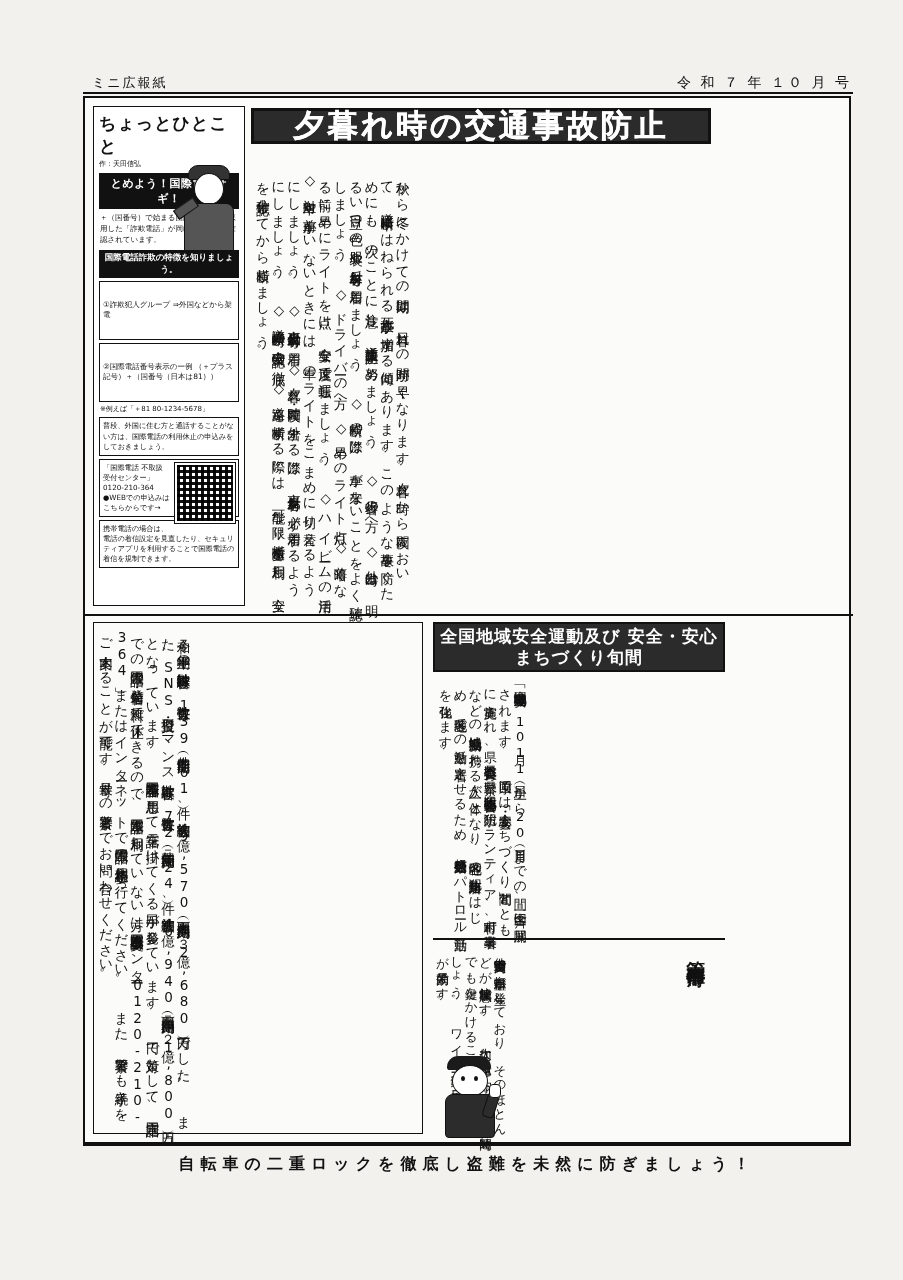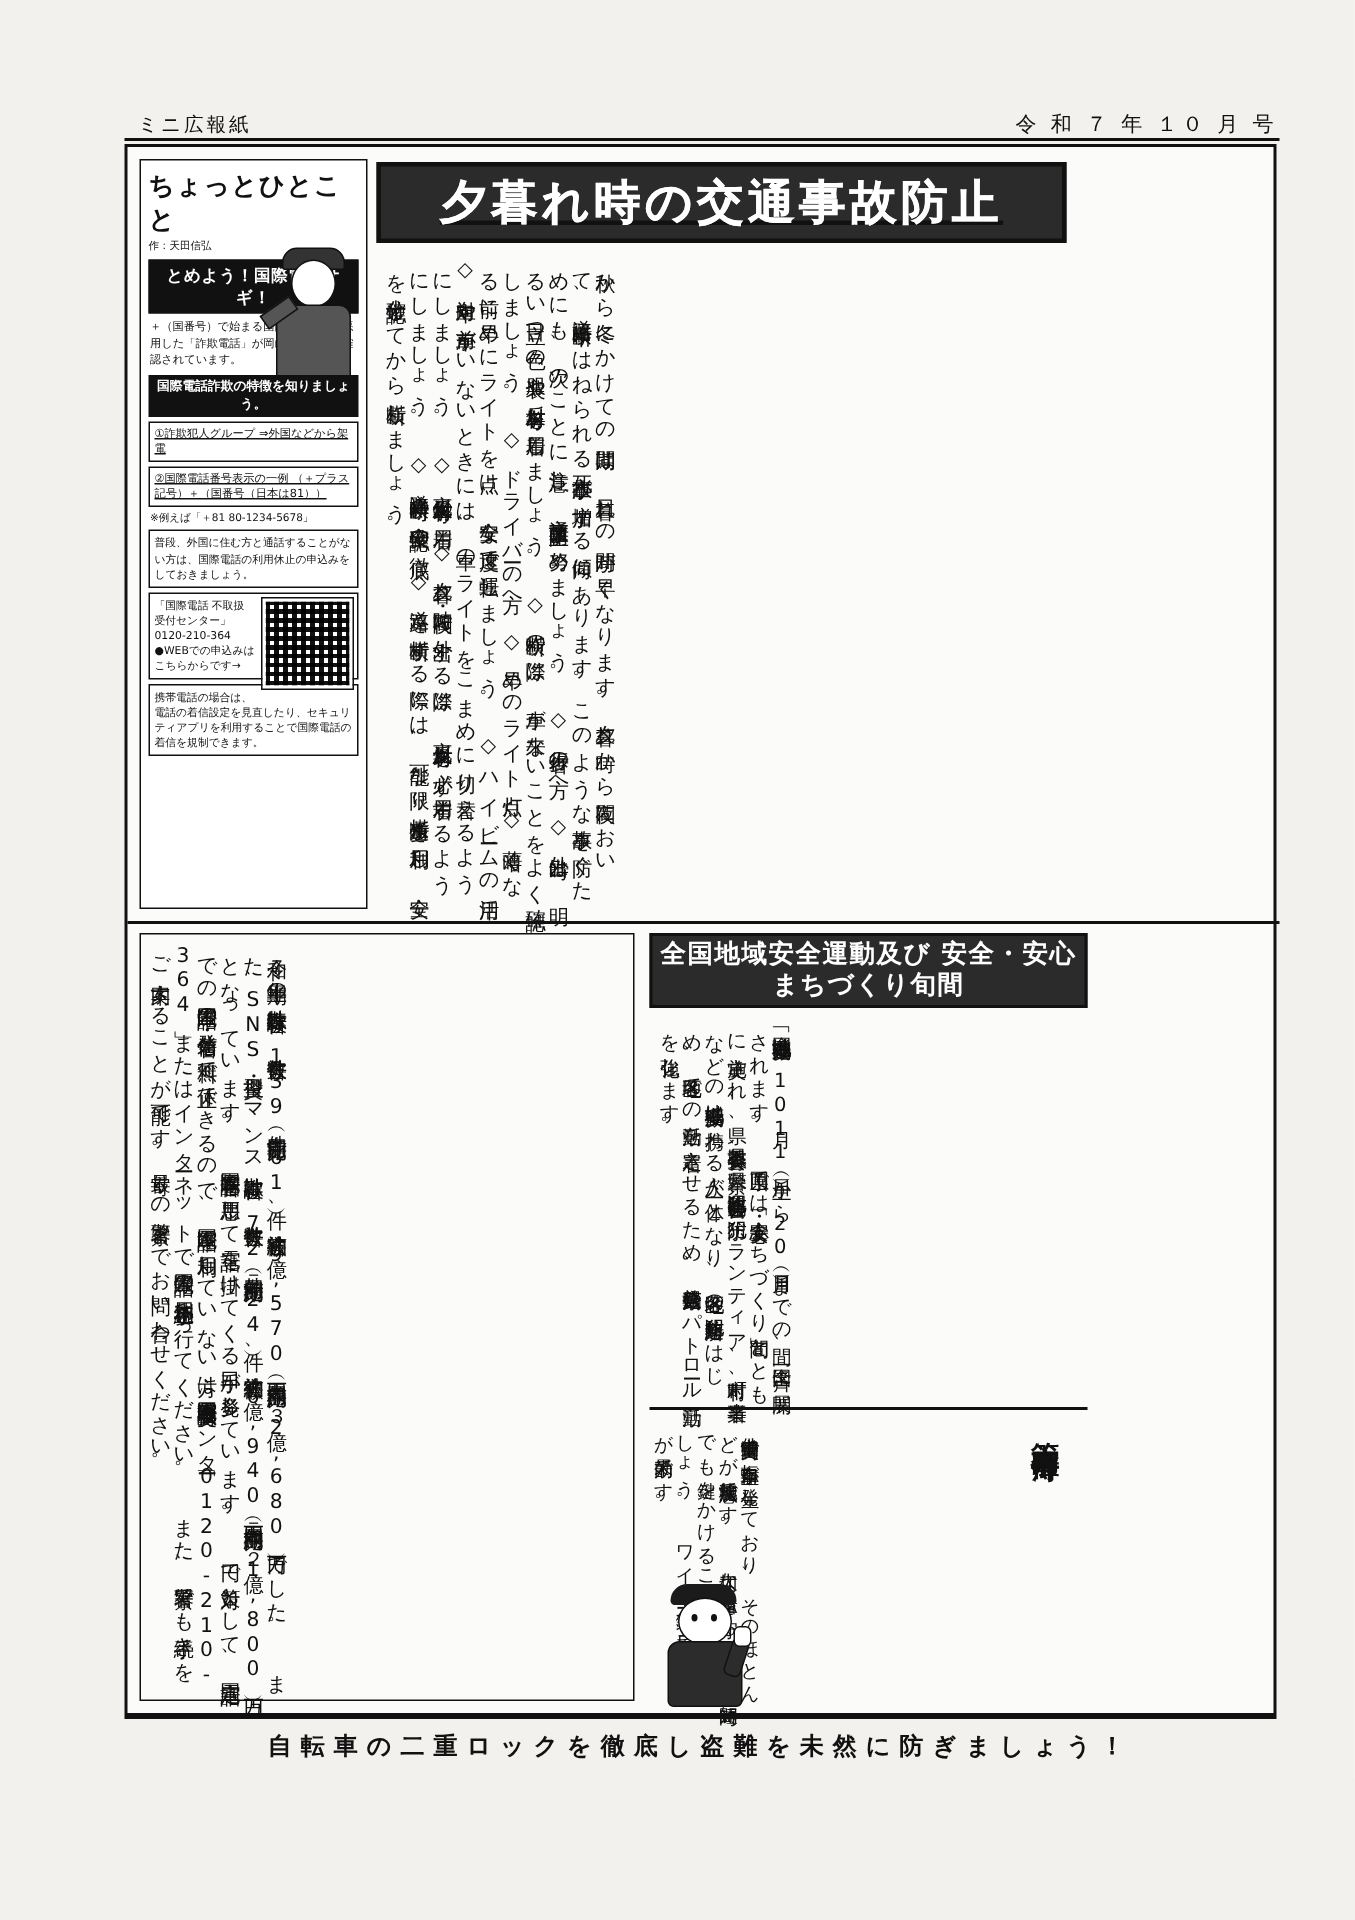--- a/index.html
+++ b/index.html
@@ -77,23 +77,23 @@
   .issuer{
     border-top:1.5px solid #111;width:120px;text-align:center;
     font-size:15px;line-height:1.6;padding-top:7px;letter-spacing:1px;
   }
   .issuer .tel{
     font-size:19px;letter-spacing:1px;margin-top:4px;
     border-top:1.5px solid #111;padding-top:6px;
   }
   
   .banner{
-    position:absolute;left:166px;top:10px;width:460px;height:54px;
+    position:absolute;left:166px;top:10px;width:460px;height:36px;
     border:3px solid #111;box-sizing:border-box;background:#2b2b2b;
-    display:flex;align-items:center;justify-content:center;text-decoration:underline;
+    display:flex;align-items:center;justify-content:center;
   }
   .banner span{
     color:#fff;font-size:31px;font-weight:bold;letter-spacing:3px;
     font-family:"DejaVu Serif","Liberation Serif",serif;
     -webkit-text-stroke:0.4px #fff;
   }
   
   .hitokoto{
     position:absolute;left:8px;top:8px;width:152px;height:500px;
     border:1.5px solid #111;box-sizing:border-box;background:#fff;
@@ -110,21 +110,21 @@
     font-size:11px;font-weight:bold;text-align:center;padding:2px 0;letter-spacing:0.5px;
   }
   .hk-para{
     margin:4px 6px;font-size:7.5px;line-height:1.45;
   }
   .hk-band{
     margin:3px 5px;background:#111;color:#fff;font-size:8.5px;font-weight:bold;
     text-align:center;padding:2px 0;
   }
   .hk-item{
-    margin:3px 5px;border:1px solid #111;font-size:7.5px;line-height:1.4;padding:2px 3px;text-decoration:underline;
+    margin:3px 5px;border:1px solid #111;font-size:7.5px;line-height:1.4;padding:18px 3px;
   }
   .hk-note{margin:2px 6px;font-size:7px;line-height:1.4;}
   .hk-box{
     margin:3px 5px;border:1px solid #111;font-size:7.2px;line-height:1.4;padding:3px;
   }
   .qr{
     float:right;width:56px;height:56px;margin:0 0 2px 4px;
     background:
       repeating-linear-gradient(0deg,#111 0 3px,#fff 3px 6px),
       repeating-linear-gradient(90deg,#111 0 3px,#fff 3px 6px);

